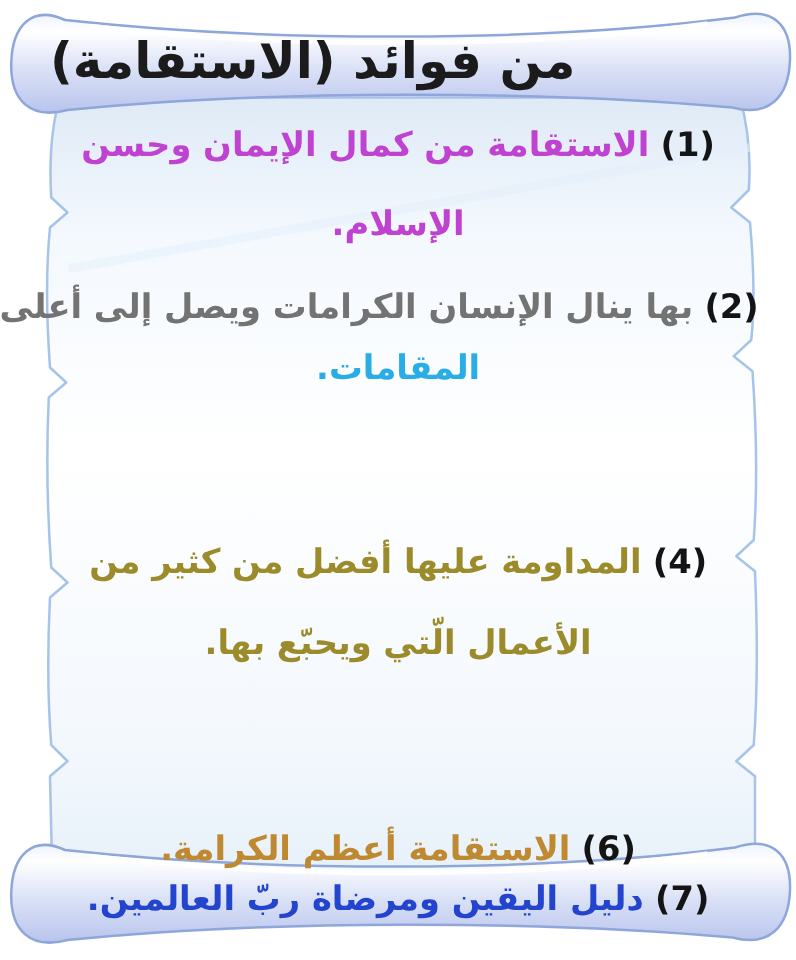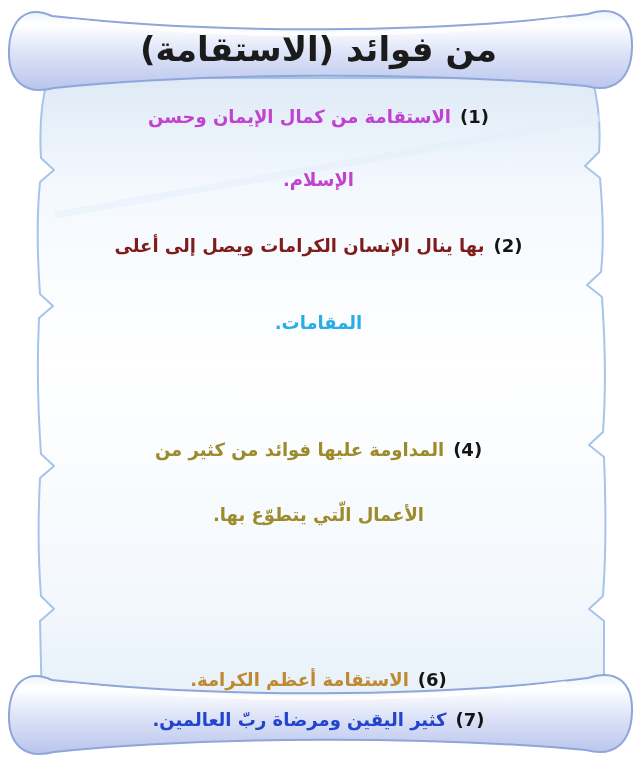--- a/index.html
+++ b/index.html
@@ -7,37 +7,37 @@
     position:relative;
     width:637px;height:768px;
     background:#ffffff;
     overflow:hidden;
     font-family:"DejaVu Sans", sans-serif;
   }
   .stage svg{position:absolute;left:0;top:0;width:637px;height:768px;}
   .title{
     position:absolute;left:40px;right:40px;top:24px;
     height:50px;line-height:50px;
-    text-align:center;direction:rtl;
-    font-size:34px;font-weight:bold;color:#1b1b1b;
+    text-align:left;direction:rtl;
+    font-size:40px;font-weight:bold;color:#1b1b1b;
     white-space:nowrap;
   }
   .line{
     position:absolute;left:30px;right:30px;
     height:46px;line-height:46px;
     text-align:center;direction:rtl;
-    font-size:18px;font-weight:bold;
+    font-size:27px;font-weight:bold;
     white-space:nowrap;
   }
   .num{
     direction:ltr;unicode-bidi:isolate;
     color:#141414;margin-left:9px;
   }
   .t1{top:94px;}  .t2{top:157px;}
-  .t3{top:223px;} .t4{top:300px;}
+  .t3{top:223px;} .t4{top:272px;}
   .t5{top:357px;}
   .t6{top:427px;} .t7{top:492px;}
   .t8{top:561px;}
   .t9{top:626px;margin-top:31px;}
   .t10{top:697px;}
 </style>
 </head>
 <body>
 
 <div class="stage">
@@ -97,36 +97,36 @@
   <div class="title">من فوائد (الاستقامة)</div>
 
   <div class="line t1">
     <span class="num">(1)</span><span style="color: rgb(191, 67, 208);">الاستقامة من كمال الإيمان وحسن</span>
   </div>
   <div class="line t2">
     <span style="color: rgb(191, 67, 208); margin-top: 40px;">الإسلام.</span>
   </div>
 
   <div class="line t3">
-    <span class="num">(2)</span><span style="color: #7f1d1d;">بها ينال الإنسان الكرامات ويصل إلى أعلى</span>
+    <span class="num">(2)</span><span style="color: #737373;">بها ينال الإنسان الكرامات ويصل إلى أعلى</span>
   </div>
   <div class="line t4">
     <span style="color: rgb(41, 173, 230);">المقامات.</span>
   </div>
 
 
   <div class="line t6">
-    <span class="num">(4)</span><span style="color: rgb(155, 139, 43);">المداومة عليها فوائد من كثير من</span>
+    <span class="num">(4)</span><span style="color: rgb(155, 139, 43);">المداومة عليها أفضل من كثير من</span>
   </div>
   <div class="line t7">
-    <span style="color: rgb(155, 139, 43);">الأعمال الّتي يتطوّع بها.</span>
+    <span style="color: rgb(155, 139, 43);">الأعمال الّتي ويحبّع بها.</span>
   </div>
 
 
   <div class="line t9">
     <span class="num">(6)</span><span style="color: rgb(191, 137, 49);">الاستقامة أعظم الكرامة.</span>
   </div>
 
   <div class="line t10">
-    <span class="num">(7)</span><span style="color: rgb(35, 68, 205);">كثير اليقين ومرضاة ربّ العالمين.</span>
+    <span class="num">(7)</span><span style="color: rgb(35, 68, 205);">دليل اليقين ومرضاة ربّ العالمين.</span>
   </div>
 
 </div>
 
 </body></html>

